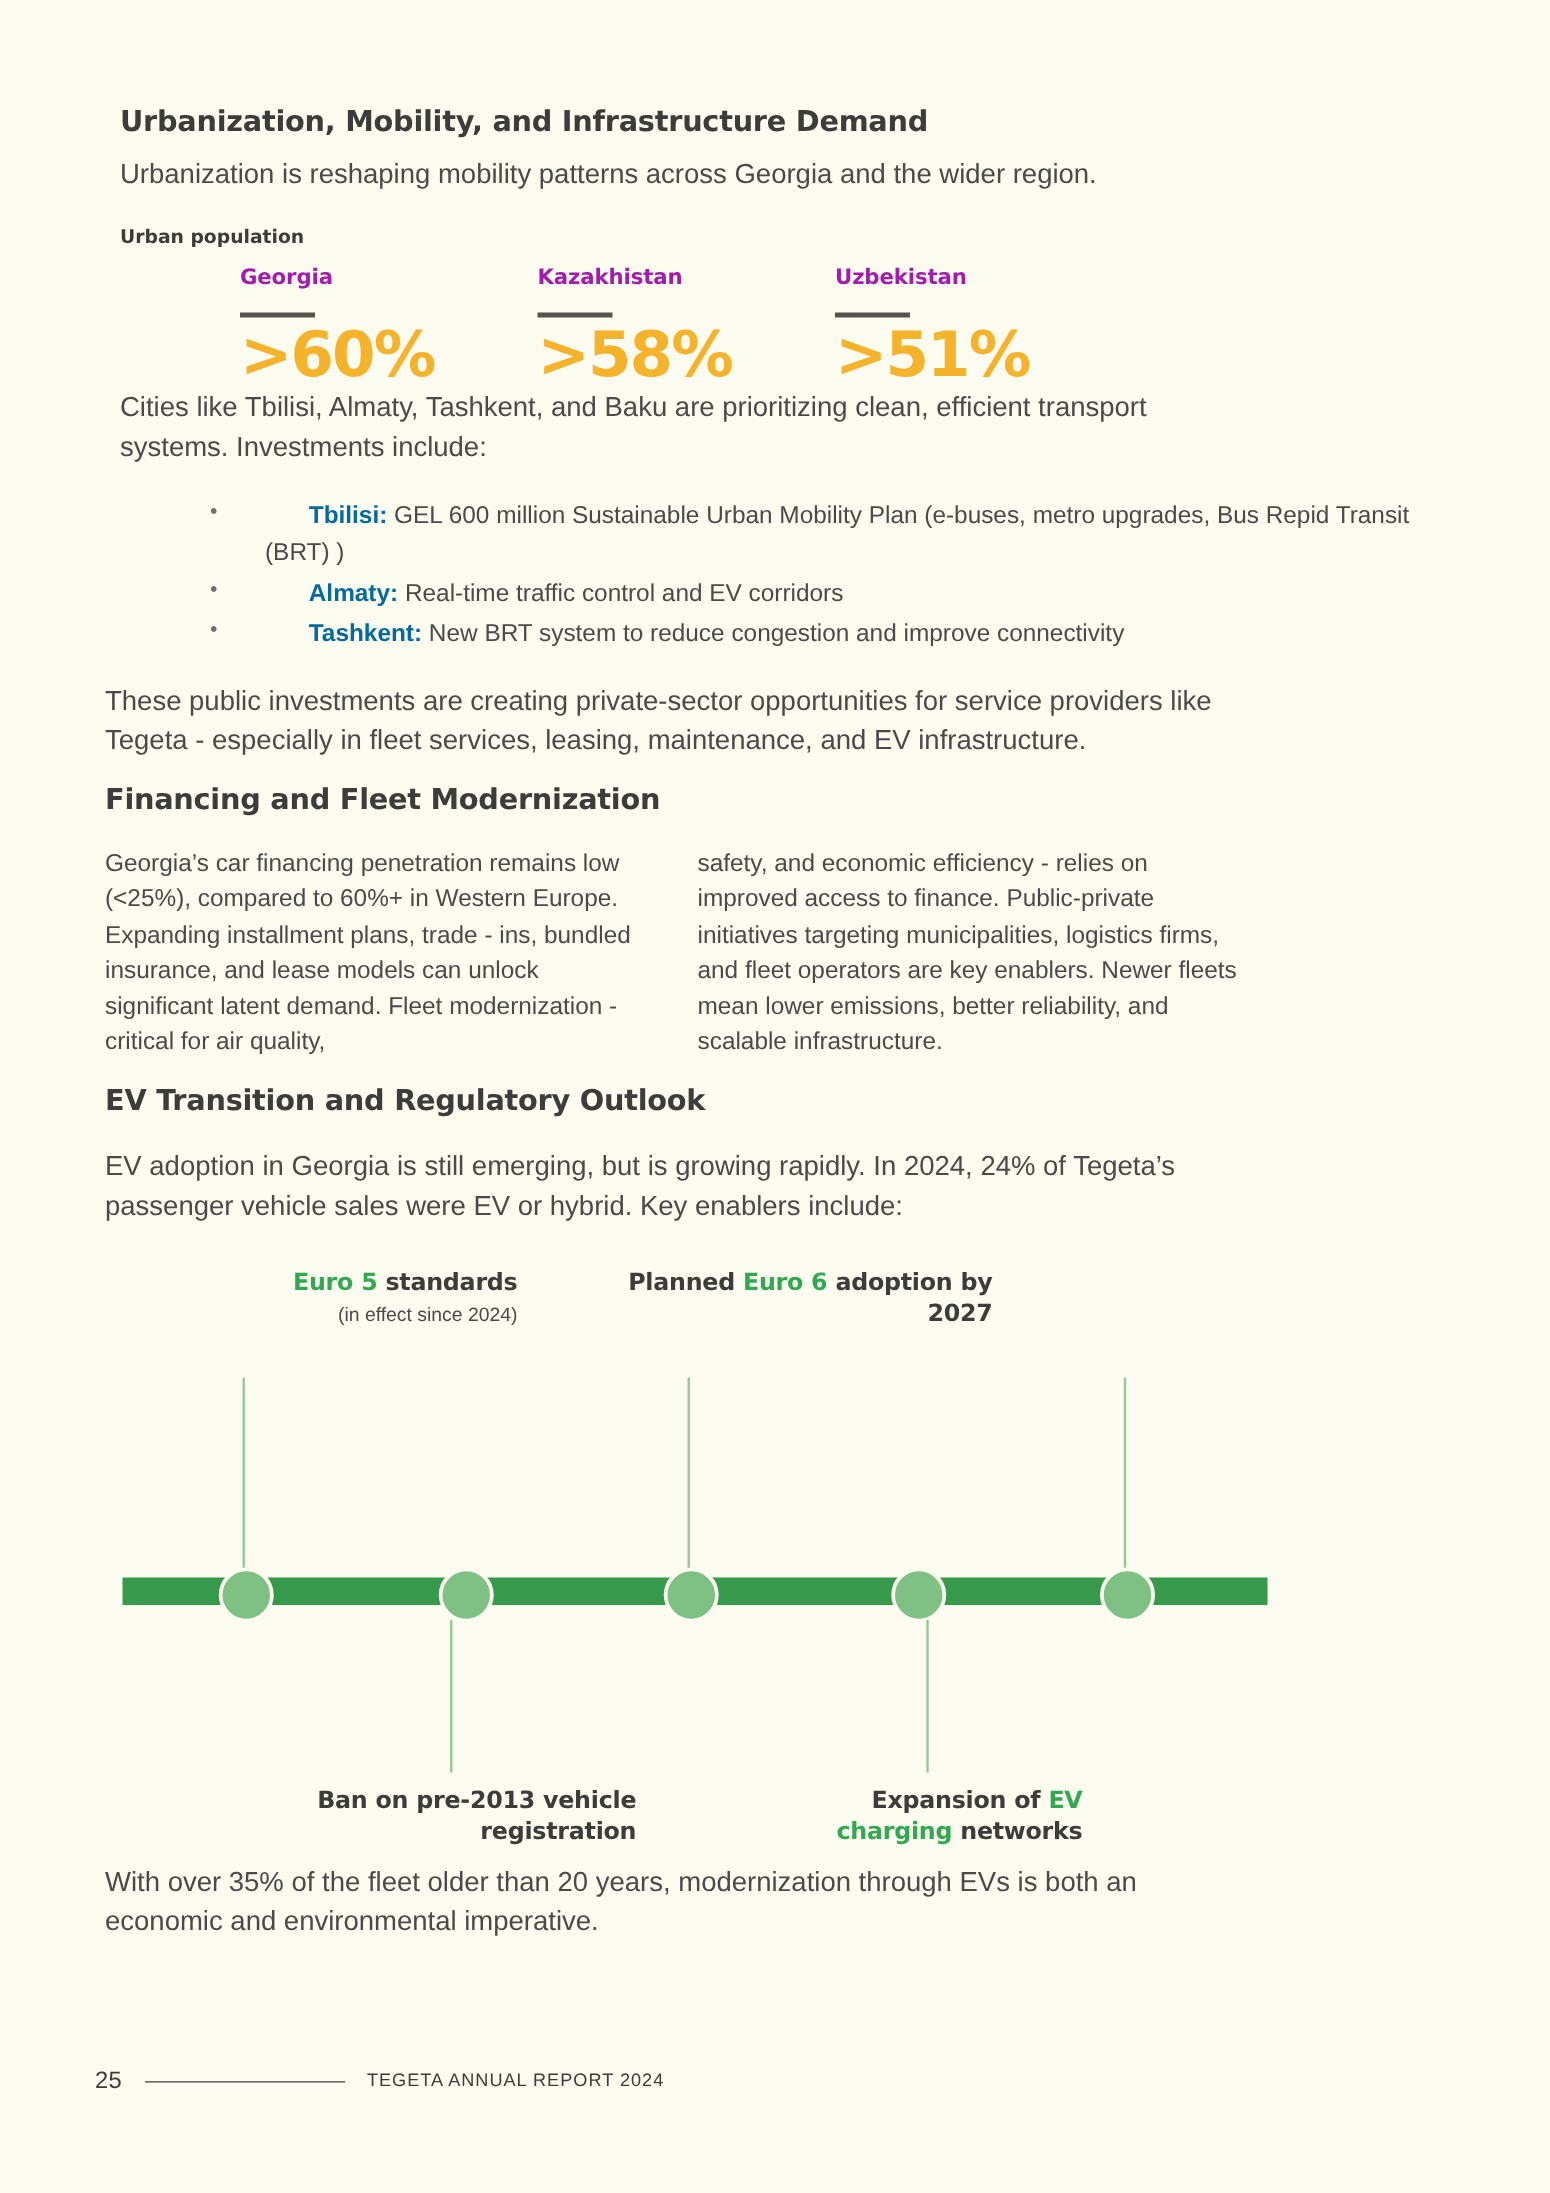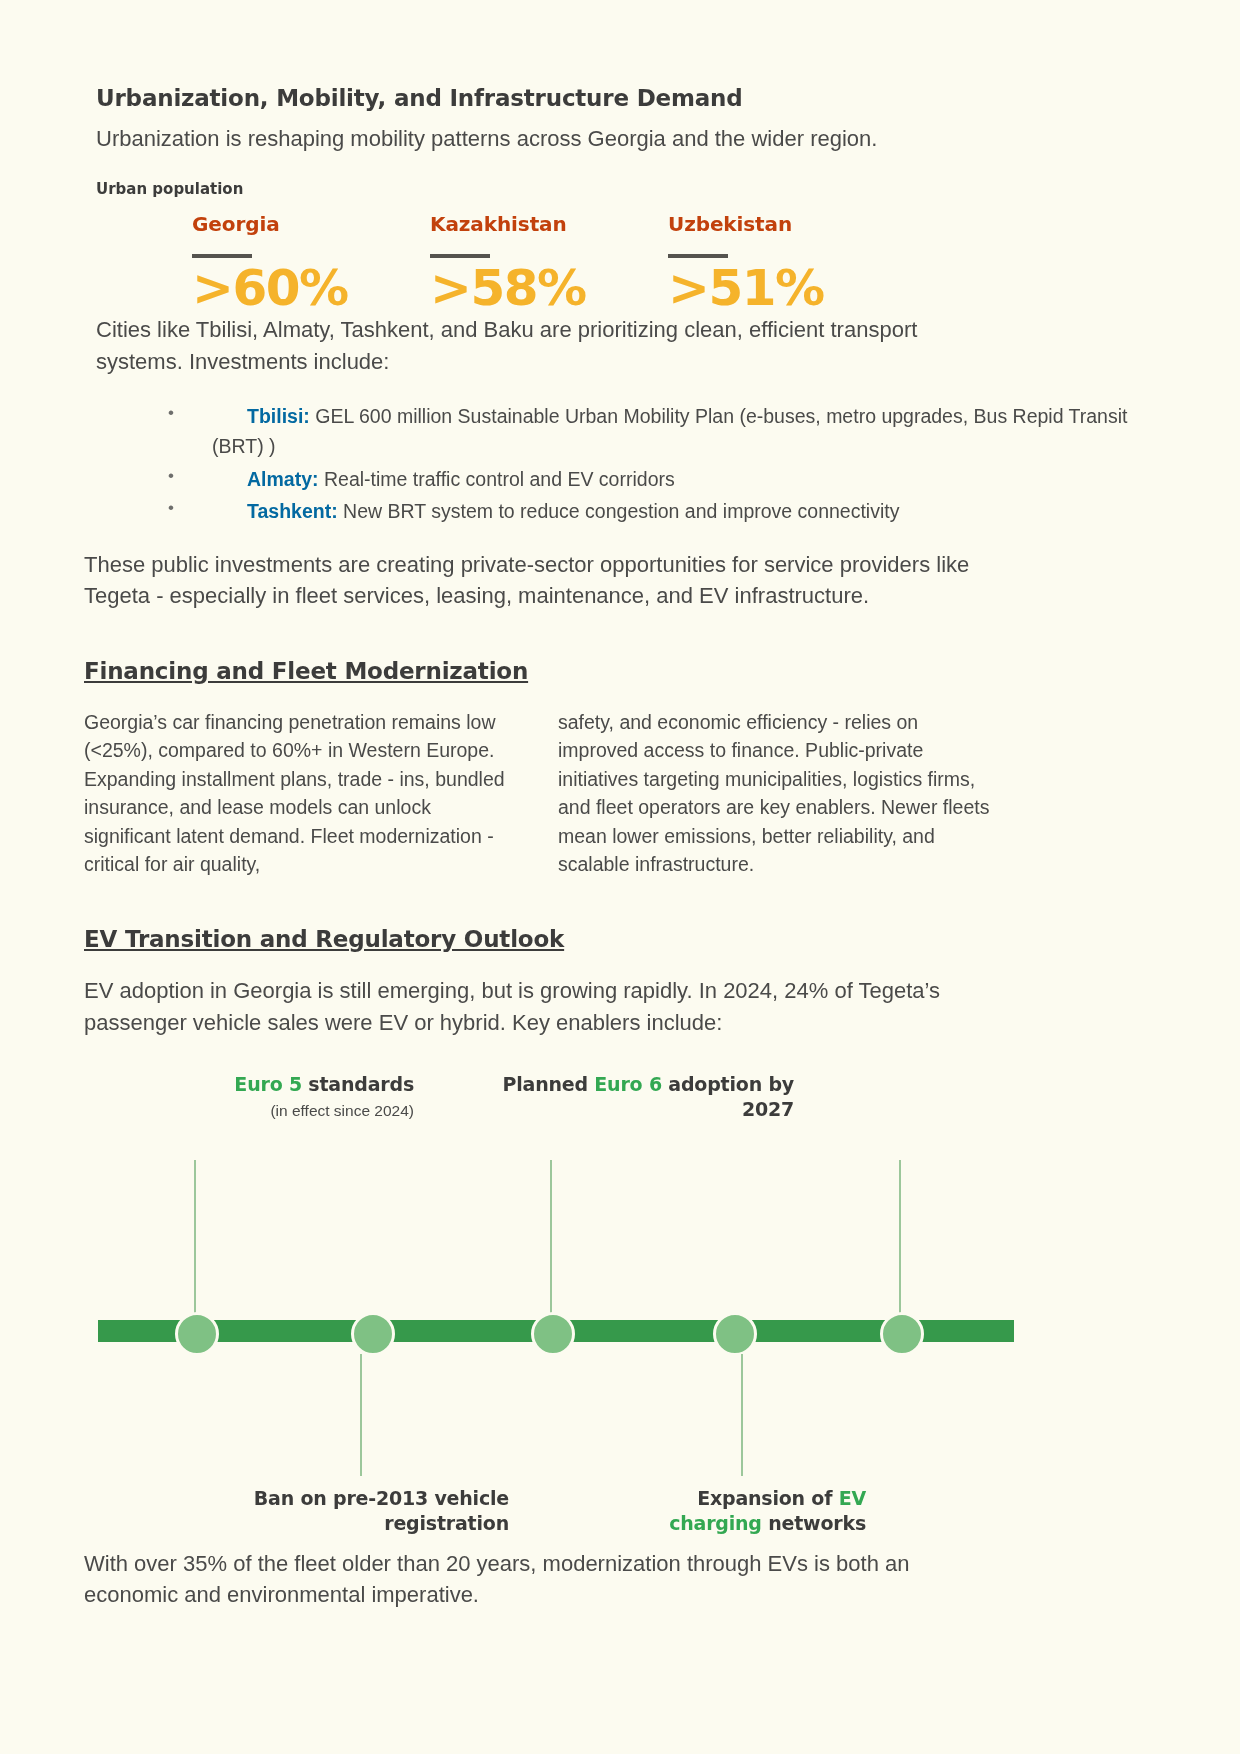--- a/index.html
+++ b/index.html
@@ -32,21 +32,21 @@
   
   h2.section-title {
     font-family: "DejaVu Sans", sans-serif;
     font-size: 23px;
     font-weight: bold;
     letter-spacing: -0.2px;
     color: #3C3C3B;
     margin: 0 0 10px 0;
     line-height: 1.25;
   }
-  h2.section-title.spaced { margin-top: 46px; text-decoration: underline; }
+  h2.section-title.spaced { margin-top: 19px; }
 
   p.body-text {
     font-size: 22px;
     line-height: 1.42;
     color: #4A4A49;
     margin: 0;
     font-weight: 400;
   }
   p.gap-top { margin-top: 22px; }
 
@@ -62,23 +62,23 @@
   .stats {
     display: flex;
     margin-top: 14px;
     padding-left: 96px;
   }
   .stat {
     width: 238px;
   }
   .stat-name {
     font-family: "DejaVu Sans", sans-serif;
-    font-size: 20px;
-    font-weight: bold;
-    color: #c2410c;
+    font-size: 17px;
+    font-weight: bold;
+    color: #a21caf;
     letter-spacing: -0.1px;
   }
   .stat-rule {
     width: 60px;
     height: 4px;
     background: #55534E;
     margin: 18px 0 4px 0;
   }
   .stat-value {
     font-family: "DejaVu Sans", sans-serif;
@@ -298,13 +298,18 @@
       <div class="tl-label" style="left:532px; top:414px; width:250px;">
         <span>
           <span>Expansion of </span><span class="green">EV charging</span><span> networks</span>
         </span>
       </div>
     </div>
 
     <p class="body-text" style="margin-left:-12px;width:900px;margin-top:6px;">With over 35% of the fleet older than 20 years, modernization through EVs is both an economic and environmental imperative.</p>
   </div>
 
+  <div class="footer">
+    <span class="pagenum">25</span>
+    <span class="rule"></span>
+    <span class="label">TEGETA ANNUAL REPORT 2024</span>
+  </div>
 </div>
 
 </body></html>

